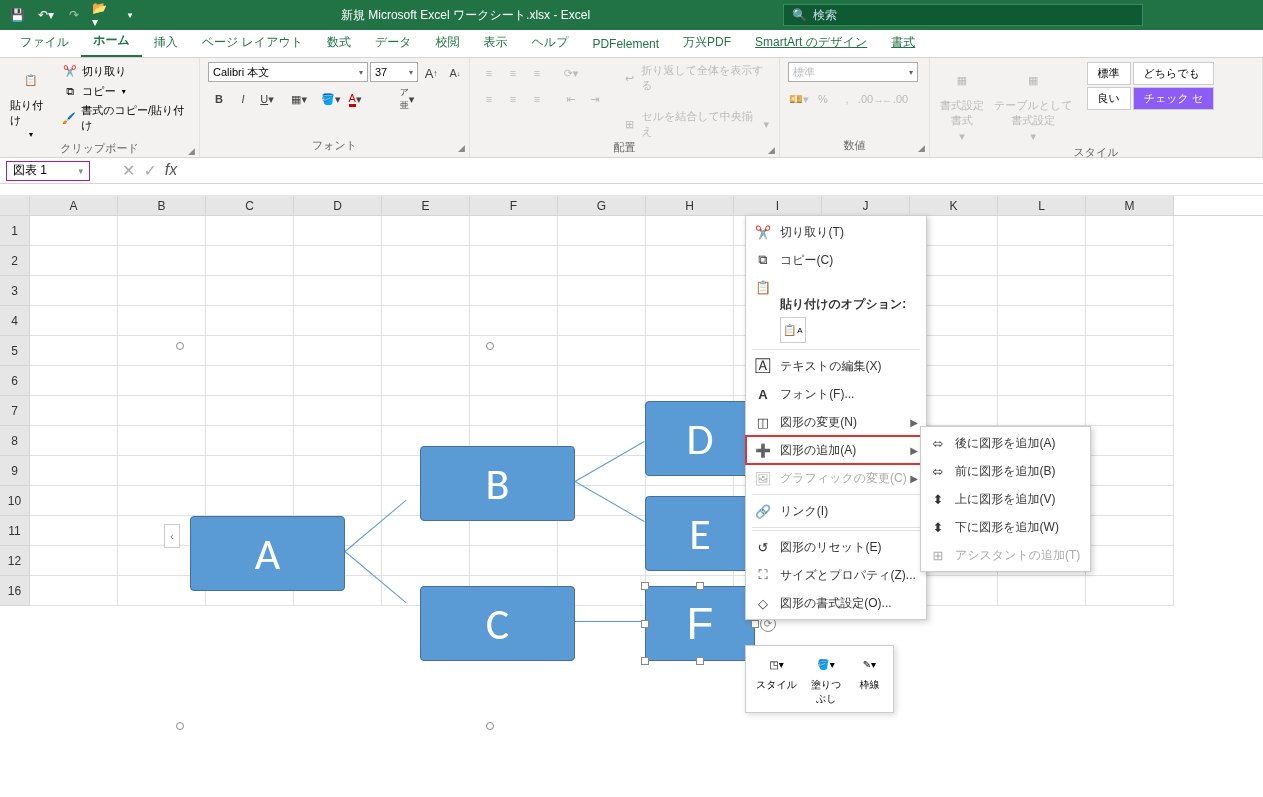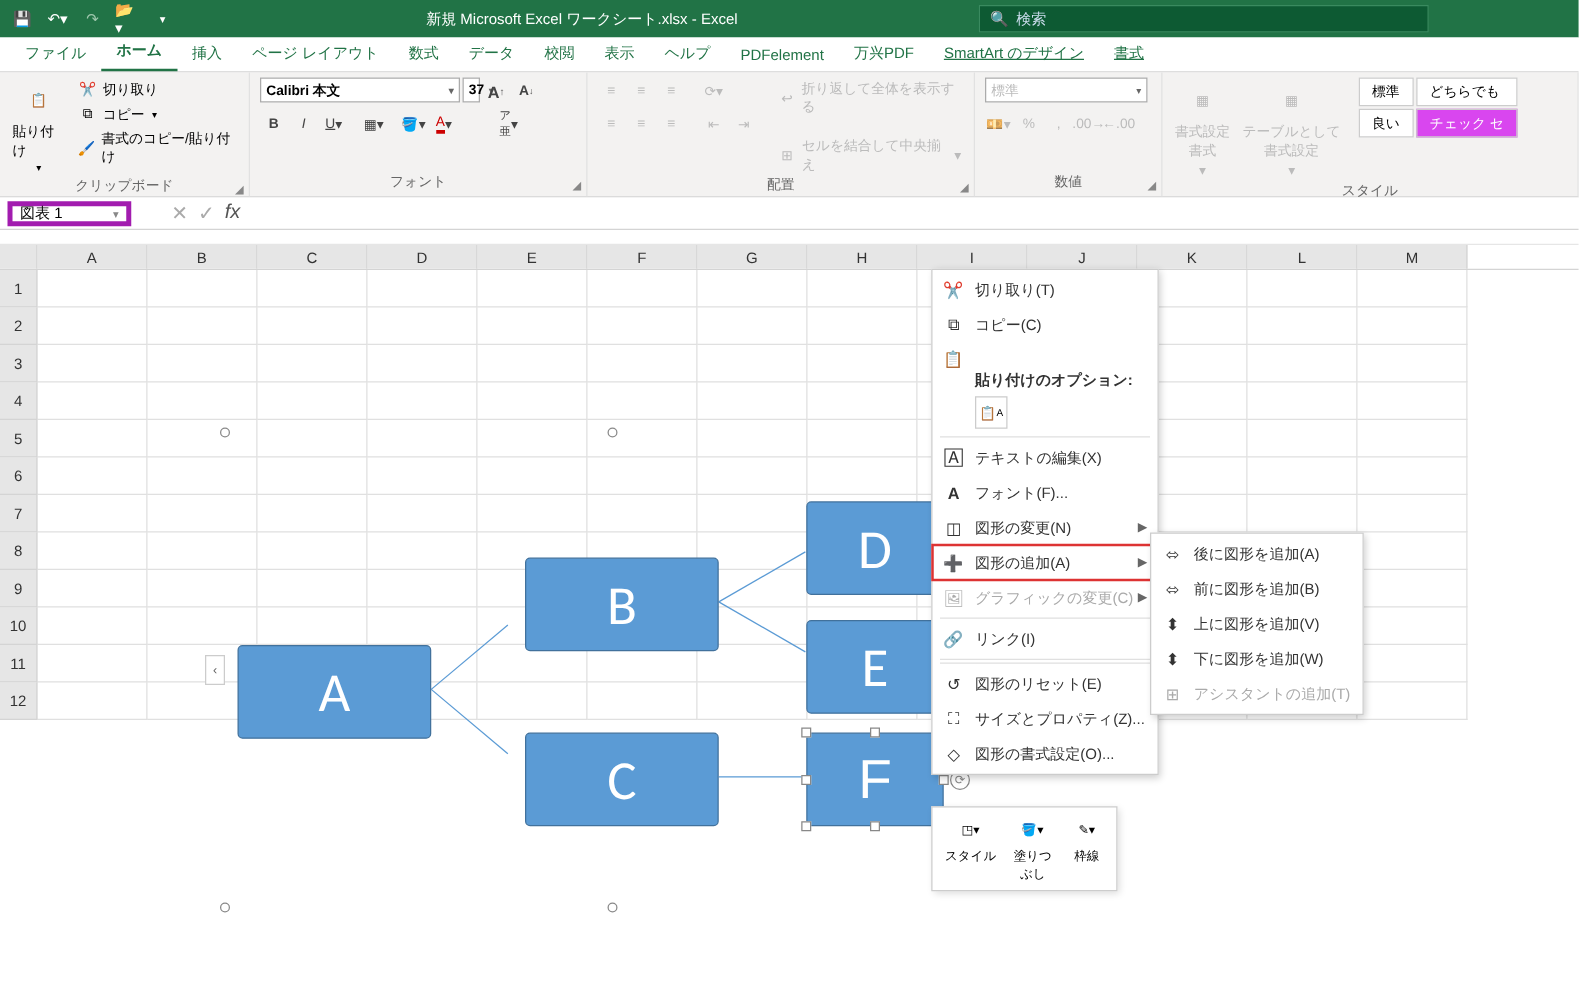--- a/index.html
+++ b/index.html
@@ -22,32 +22,32 @@
 .ribbon { background: #f3f2f1; border-bottom: 1px solid #d4d4d4; height: 100px; display: flex; font-size: 11px; }
 .ribbon-group { border-right: 1px solid #e1e1e1; padding: 4px 8px; display: flex; flex-direction: column; justify-content: space-between; }
 .group-content { display: flex; gap: 6px; align-items: flex-start; flex: 1; }
 .group-label { text-align: center; color: #666; font-size: 11px; position: relative; }
 .group-label .dialog-launcher { position: absolute; right: -4px; bottom: 0; font-size: 9px; color: #888; cursor: pointer; }
 .big-btn { display: flex; flex-direction: column; align-items: center; gap: 2px; padding: 2px; cursor: pointer; }
 .big-btn-icon { width: 32px; height: 32px; display: flex; align-items: center; justify-content: center; }
 .small-btns { display: flex; flex-direction: column; gap: 2px; }
 .small-btn { display: flex; align-items: center; gap: 4px; cursor: pointer; padding: 1px 2px; font-size: 11px; }
 .small-icon { width: 16px; height: 16px; display: inline-flex; align-items: center; justify-content: center; }
-.font-combo { display: flex; gap: 2px; font-weight: bold; }
+.font-combo { display: flex; gap: 2px; }
 .combo { border: 1px solid #ababab; background: #fff; height: 20px; font-size: 11px; padding: 0 4px; display: flex; align-items: center; justify-content: space-between; }
 .combo-dropdown { color: #666; font-size: 8px; margin-left: 4px; }
 .btn-row { display: flex; gap: 2px; }
 .tbtn { width: 22px; height: 22px; display: flex; align-items: center; justify-content: center; cursor: pointer; color: #444; }
 .tbtn.disabled { color: #bbb; }
 .gallery-item { border: 1px solid #ccc; padding: 3px 10px; font-size: 11px; background: #fff; }
 .gallery-item.check { background: #fcf0d5; }
 
 
 .fbar { height: 26px; border-bottom: 1px solid #d4d4d4; display: flex; align-items: center; background: #fff; }
-.name-box { width: 99px; border: 4px solid #a21caf; height: 20px; margin-left: 6px; font-size: 12px; padding: 0 6px; display: flex; align-items: center; justify-content: space-between; background: #fff; }
+.name-box { width: 84px; border: 1px solid #a21caf; height: 20px; margin-left: 6px; font-size: 12px; padding: 0 6px; display: flex; align-items: center; justify-content: space-between; background: #fff; }
 .fbar-btns { display: flex; gap: 8px; padding: 0 12px; color: #aaa; }
 .formula-input { flex: 1; height: 20px; border: none; font-size: 12px; padding: 0 6px; }
 
 
 .grid { position: relative; background: #fff; }
 .col-headers { display: flex; height: 20px; border-bottom: 1px solid #d4d4d4; }
 .corner { width: 30px; border-right: 1px solid #d4d4d4; background: #e6e6e6; }
 .col-h { width: 88px; border-right: 1px solid #d4d4d4; background: #e6e6e6; text-align: center; font-size: 12px; color: #333; line-height: 20px; }
 .rows { position: relative; }
 .row { display: flex; height: 30px; }
@@ -144,21 +144,21 @@
     <div class="group-label"><span>クリップボード</span><span class="dialog-launcher">◢</span></div>
   </div>
 
   <div class="ribbon-group" style="width:270px;">
     <div class="group-content" style="flex-direction:column;gap:4px;">
       <div class="font-combo">
         <div class="combo" style="width:160px;">
             <span>Calibri 本文</span>
             <span class="combo-dropdown">▾</span>
           </div>
-        <div class="combo" style="width:14px;">
+        <div class="combo" style="width:48px;">
             <span>37</span>
             <span class="combo-dropdown">▾</span>
           </div>
         <div class="tbtn" style="font-size:13px;">A<sup style="font-size:8px;">↑</sup></div>
         <div class="tbtn" style="font-size:11px;">A<sup style="font-size:7px;">↓</sup></div>
       </div>
       <div class="btn-row">
         <div class="tbtn">
             <b>B</b>
           </div>
@@ -237,21 +237,21 @@
         <span style="white-space:pre;text-align:center;">テーブルとして
 書式設定</span>▾
       </div>
       <div style="display:flex;flex-direction:column;gap:2px;margin-left:6px;">
         <div style="display:flex;gap:2px;">
           <div class="gallery-item">標準</div>
           <div class="gallery-item" style="flex:1;">どちらでも</div>
         </div>
         <div style="display:flex;gap:2px;">
           <div class="gallery-item">良い</div>
-          <div class="gallery-item check" style="flex:1;color:#fff;background:#d946ef;">チェック セ</div>
+          <div class="gallery-item check" style="flex:1;color:#fff;background:#8b5cf6;">チェック セ</div>
         </div>
       </div>
     </div>
     <div class="group-label"><span>スタイル</span></div>
   </div>
 </div>
 
 <div class="fbar">
   <div class="name-box">
       <span>図表 1</span>
@@ -471,20 +471,36 @@
         <div class="cell"></div>
         <div class="cell"></div>
         <div class="cell"></div>
         <div class="cell"></div>
         <div class="cell"></div>
         <div class="cell"></div>
         <div class="cell"></div>
         <div class="cell"></div>
         <div class="cell"></div>
       </div>
+    <div class="row">
+        <div class="row-h">16</div>
+        <div class="cell"></div>
+        <div class="cell"></div>
+        <div class="cell"></div>
+        <div class="cell"></div>
+        <div class="cell"></div>
+        <div class="cell"></div>
+        <div class="cell"></div>
+        <div class="cell"></div>
+        <div class="cell"></div>
+        <div class="cell"></div>
+        <div class="cell"></div>
+        <div class="cell"></div>
+        <div class="cell"></div>
+      </div>
 
     <div class="smartart-container">
 
       <div class="sel-handle" style="left:-4px;top:-4px;"></div>
       <div class="sel-handle" style="left:50%;top:-4px;margin-left:-4px;"></div>
       <div class="sel-handle" style="left:-4px;bottom:-4px;"></div>
       <div class="sel-handle" style="left:50%;bottom:-4px;margin-left:-4px;"></div>
       <div class="expand-tab" style="left:-16px;top:50%;margin-top:-12px;">‹</div>
 
       <div class="sa-line" style="left:165px;top:205px;width:80px;transform:rotate(-40deg);"></div>

